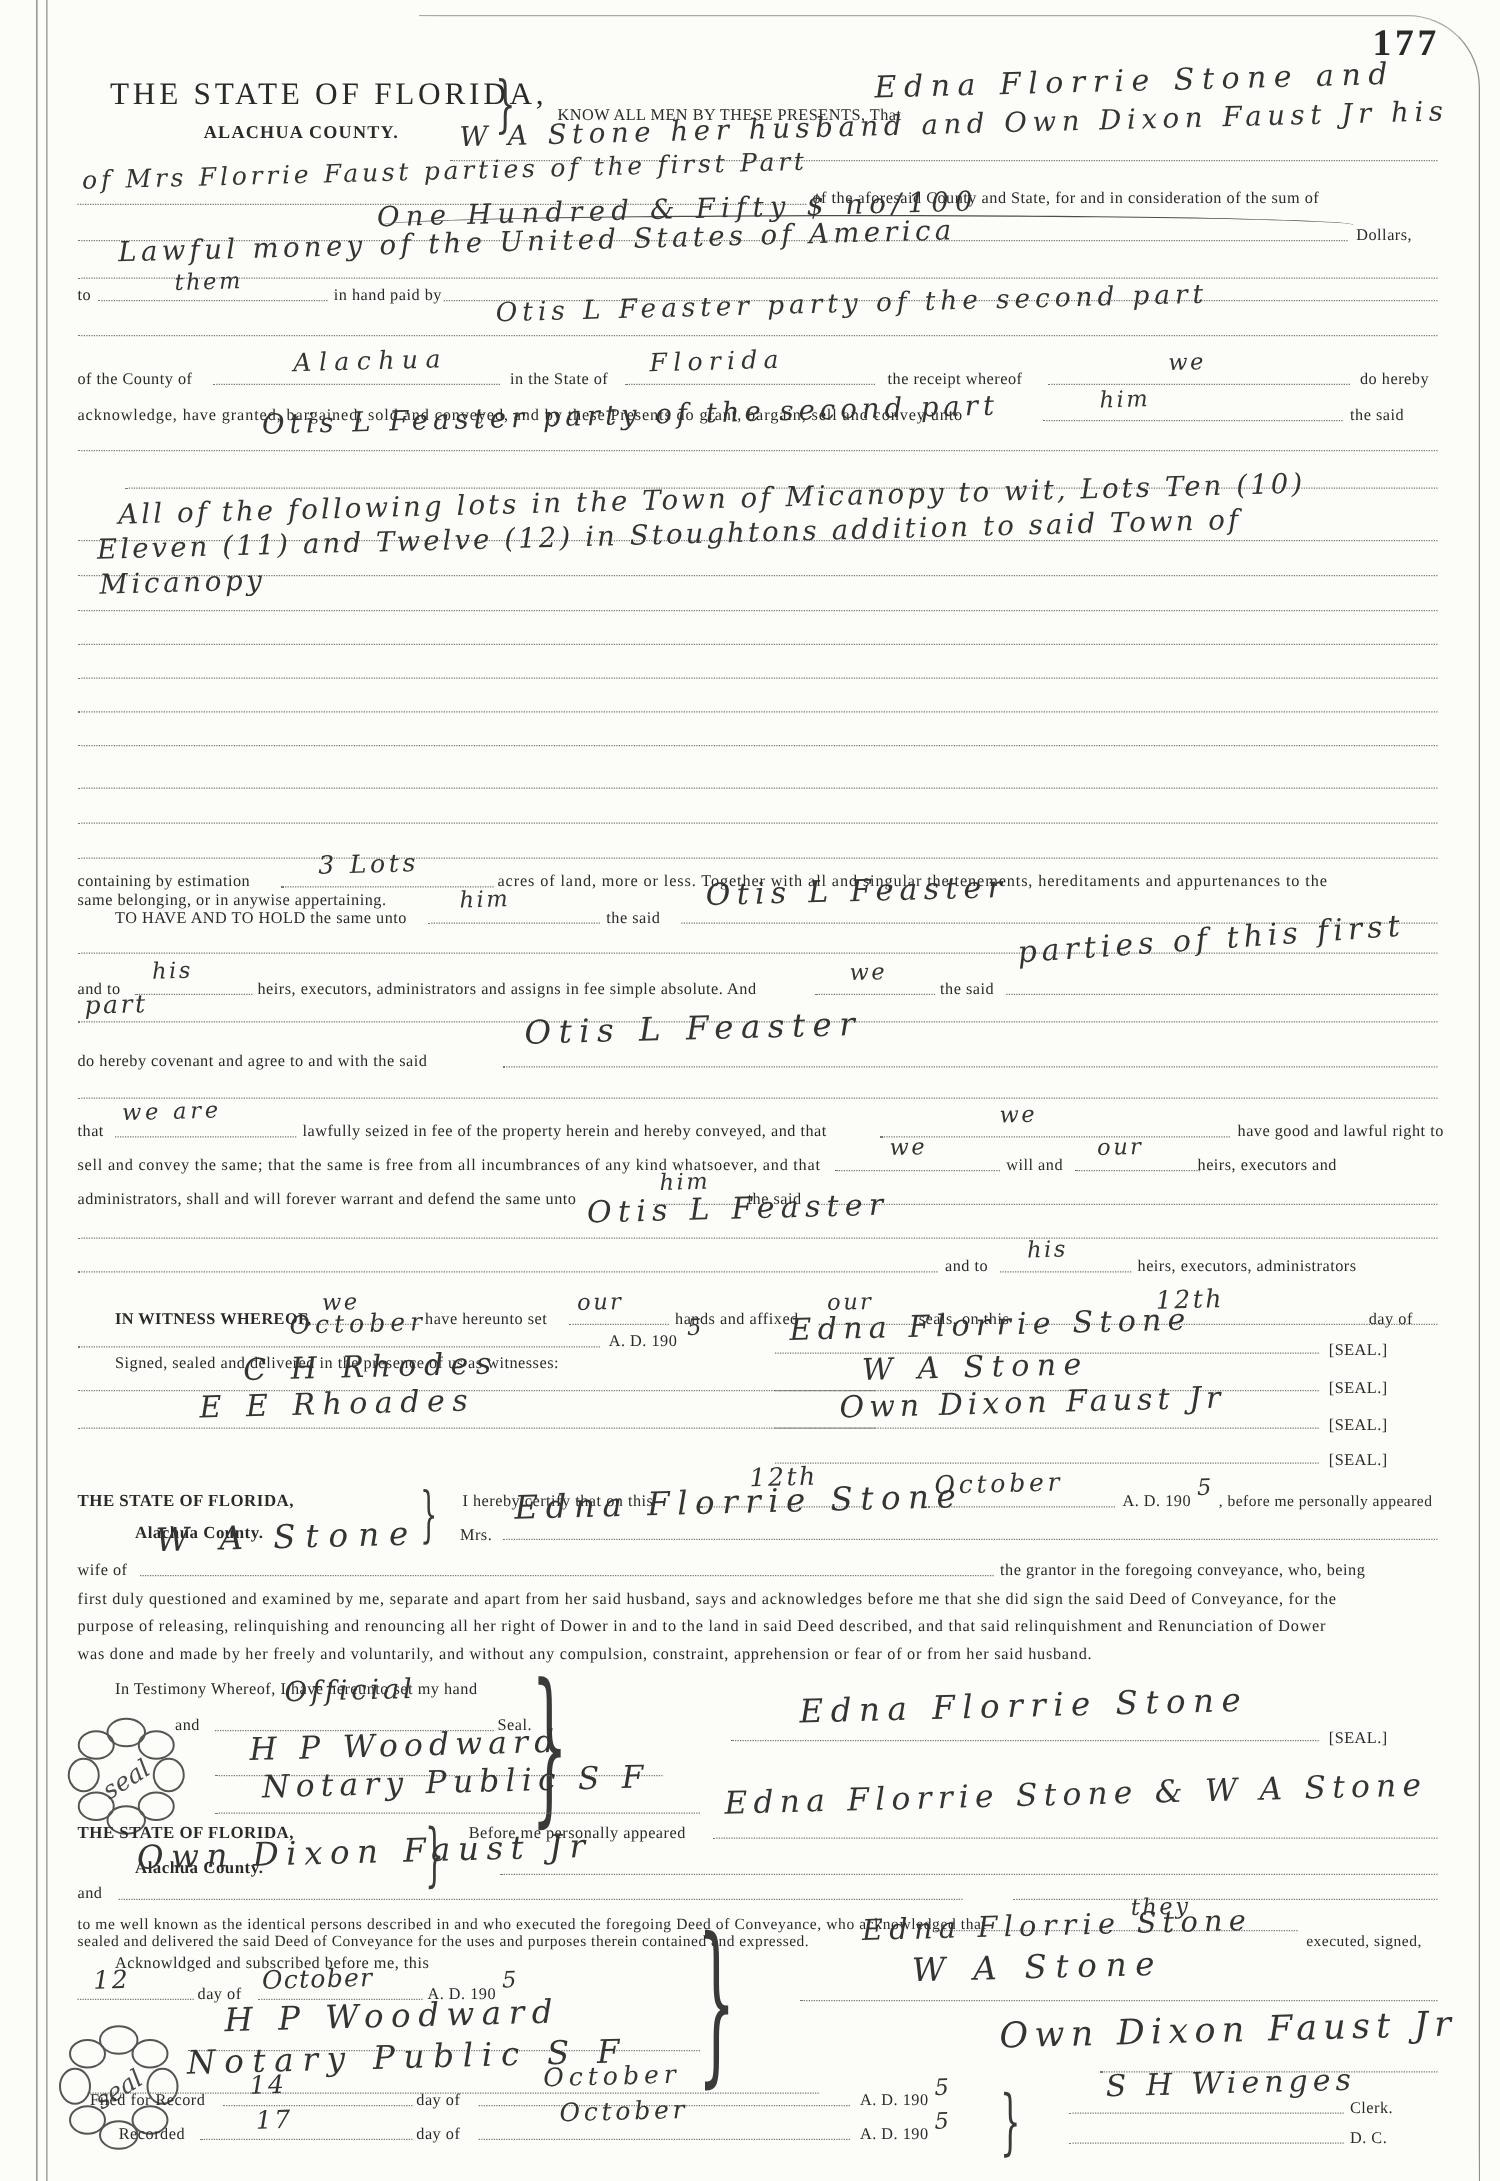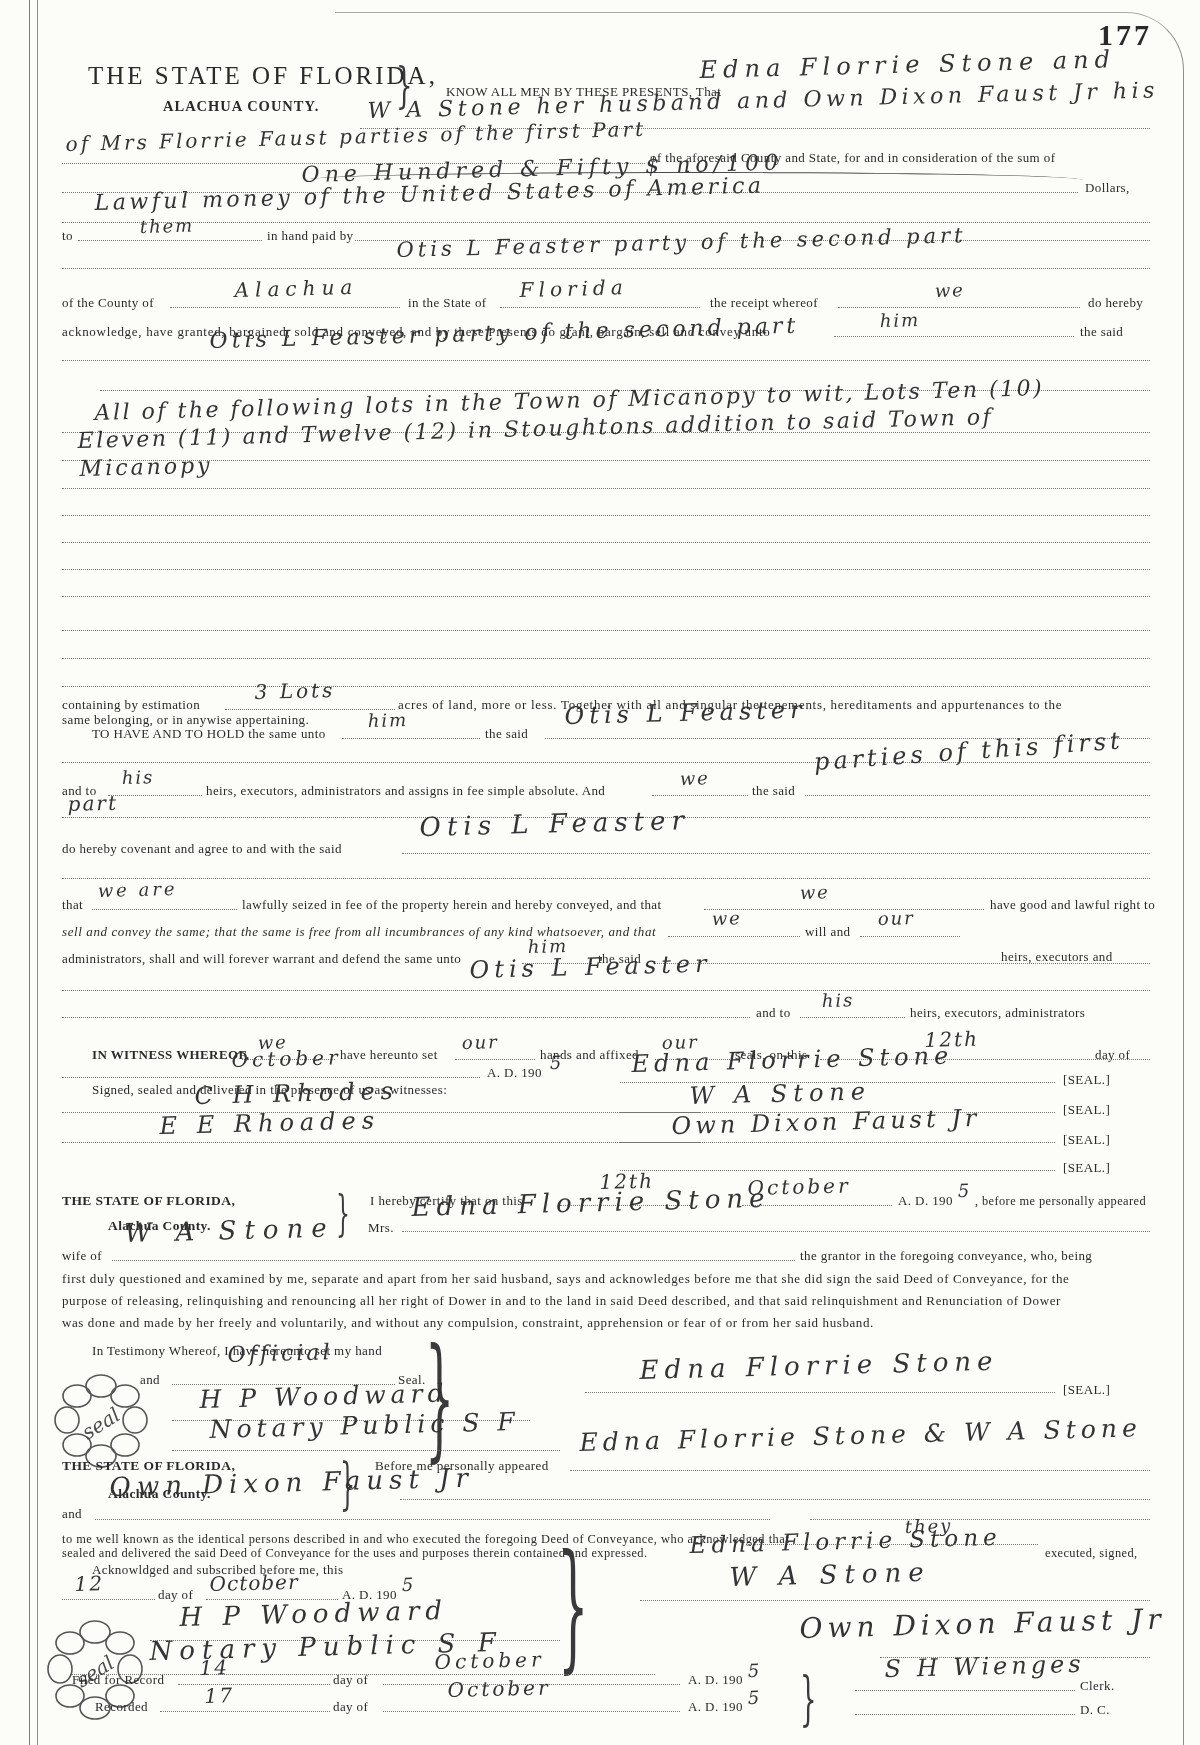--- a/index.html
+++ b/index.html
@@ -129,27 +129,27 @@
   <div class="dot" style="left:62px;top:878px;width:1088px;"></div>
 
   <div class="p" style="left:62px;top:897px;">that</div>
   <div class="dot" style="left:92px;top:909px;width:145px;"></div>
   <div class="hw h18" style="left:98px;top:880px;letter-spacing:3px;">we are</div>
   <div class="p" style="left:242px;top:897px;">lawfully seized in fee of the property herein and hereby conveyed, and that</div>
   <div class="dot" style="left:704px;top:909px;width:280px;"></div>
   <div class="hw h18" style="left:800px;top:882px;letter-spacing:2px;">we</div>
   <div class="p" style="left:990px;top:897px;">have good and lawful right to</div>
 
-  <div class="p" style="left:62px;top:924px;letter-spacing:.6px;font-style:italic;">sell and convey the same; that the same is free from all incumbrances of any kind whatsoever, and that</div>
+  <div class="p" style="left:62px;top:924px;letter-spacing:.6px;">sell and convey the same; that the same is free from all incumbrances of any kind whatsoever, and that</div>
   <div class="dot" style="left:668px;top:936px;width:132px;"></div>
   <div class="hw h18" style="left:712px;top:908px;letter-spacing:2px;">we</div>
   <div class="p" style="left:805px;top:924px;">will and</div>
   <div class="dot" style="left:860px;top:936px;width:100px;"></div>
   <div class="hw h18" style="left:878px;top:908px;letter-spacing:2px;">our</div>
-  <div class="p" style="left:1001px;top:924px;margin-top:25px;">heirs, executors and</div>
+  <div class="p" style="left:958px;top:924px;">heirs, executors and</div>
 
   <div class="p" style="left:62px;top:951px;">administrators, shall and will forever warrant and defend the same unto</div>
   <div class="dot" style="left:522px;top:963px;width:70px;"></div>
   <div class="hw h18" style="left:528px;top:936px;letter-spacing:2px;">him</div>
   <div class="p" style="left:598px;top:951px;">the said</div>
   <div class="dot" style="left:655px;top:963px;width:495px;"></div>
 
   <div class="dot" style="left:62px;top:990px;width:1088px;"></div>
   <div class="hw" style="left:470px;top:956px;font-size:24px;letter-spacing:5px;">Otis L Feaster</div>
 

